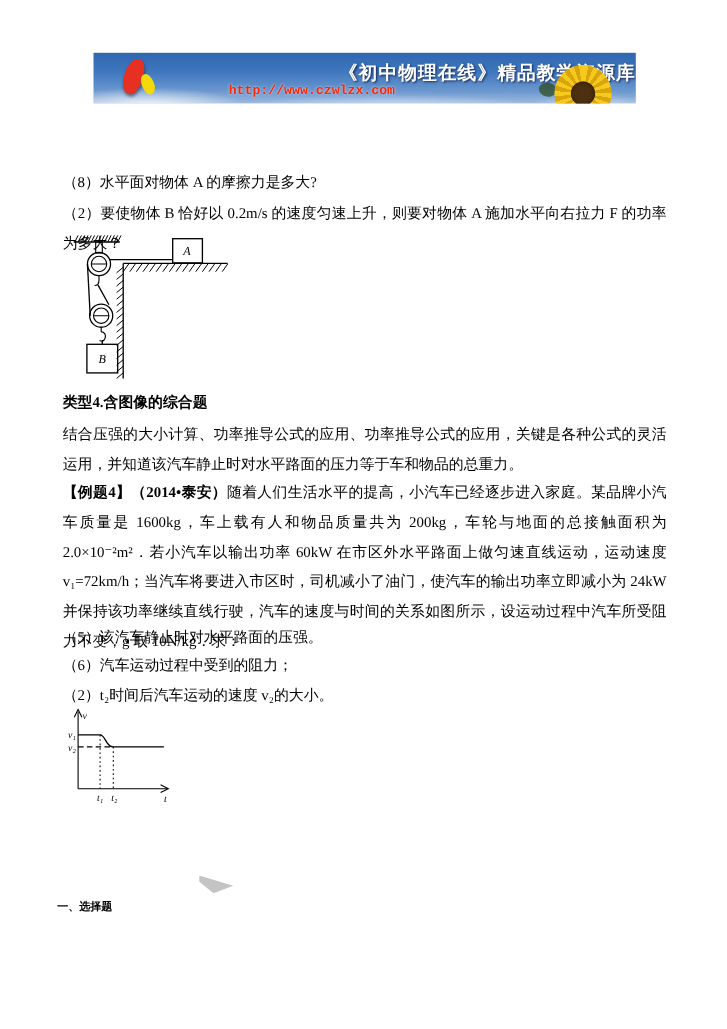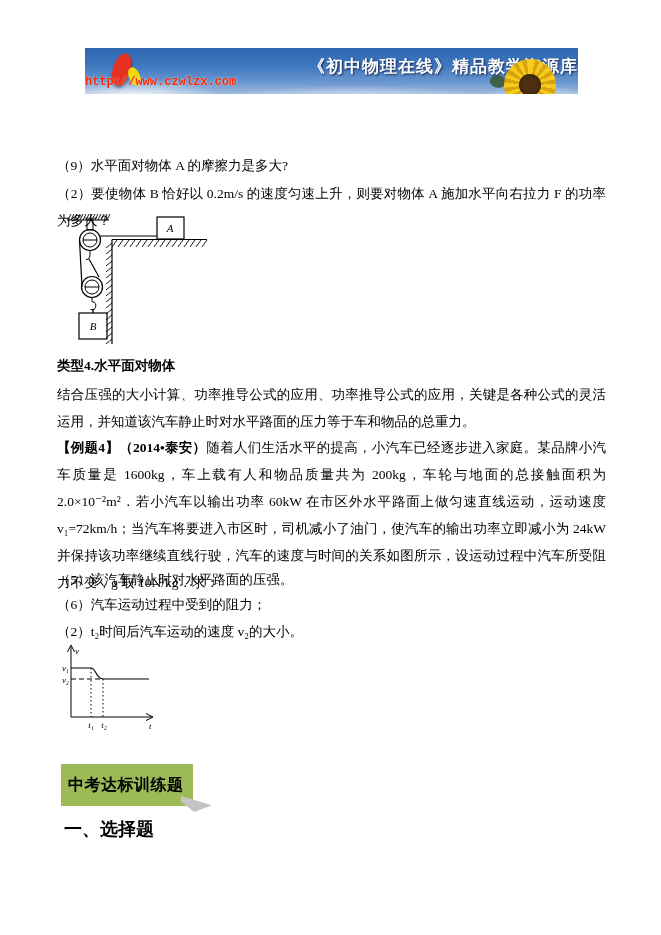--- a/index.html
+++ b/index.html
@@ -9,39 +9,39 @@
 
   
   .hdr{position:absolute;left:85px;top:48px;width:493px;height:46px;overflow:hidden;
     background:
       radial-gradient(ellipse 130px 26px at 10% 108%, rgba(255,255,255,.95), rgba(255,255,255,0) 70%),
       radial-gradient(ellipse 220px 24px at 55% 118%, rgba(255,255,255,.75), rgba(255,255,255,0) 70%),
       radial-gradient(ellipse 90px 20px at 92% 112%, rgba(255,255,255,.6), rgba(255,255,255,0) 70%),
       linear-gradient(180deg,#2e66b0 0%,#4179c0 40%,#6b97cf 75%,#9db9dd 100%)}
   .hdr-title{position:absolute;top:7px;left:0;right:0;text-align:right;color:#fff;font-weight:bold;
     font-size:17px;letter-spacing:1px;text-shadow:1px 1px 2px rgba(10,20,60,.85)}
-  .hdr-url{position:absolute;top:27px;left:0;right:96px;text-align:left;color:#ff2400;
+  .hdr-url{position:absolute;top:27px;left:0;right:96px;text-align:center;color:#ff2400;
     font-family:"Liberation Mono","DejaVu Sans Mono",monospace;font-weight:bold;font-size:12px;
     text-shadow:0 0 2px rgba(225,238,255,.95)}
   .flame{position:absolute;left:26px;top:5px;width:42px;height:40px}
   .f-red{position:absolute;left:2px;top:0;width:17px;height:33px;background:#e63022;
     border-radius:60% 40% 50% 50%/55% 45% 60% 40%;transform:rotate(14deg);box-shadow:1px 2px 3px rgba(0,0,0,.45)}
   .f-yellow{position:absolute;left:18px;top:14px;width:11px;height:19px;background:#f4d90a;
     border-radius:55% 45% 55% 45%/50% 55% 55% 45%;transform:rotate(-24deg)}
   .leaf{position:absolute;right:72px;top:27px;width:16px;height:13px;background:#2f4d20;opacity:.75;
     border-radius:60% 40% 60% 40%;transform:rotate(28deg)}
   .sunflower{position:absolute;right:22px;top:11px;width:52px;height:52px;border-radius:50%;
     background:repeating-conic-gradient(#f6c91d 0 11deg,#d9a50e 11deg 22deg)}
   .sunflower::after{content:"";position:absolute;left:15px;top:15px;width:22px;height:22px;
     border-radius:50%;background:#4d3010;box-shadow:inset 0 0 4px #2a1805}
 
   
   .para{position:absolute;left:57px;width:549px;font-size:13.5px;line-height:27px;text-align:justify}
   .b{font-weight:bold}
-  .sec{position:absolute;left:64px;font-size:18px;font-weight:bold}
+  .sec{position:absolute;left:52px;font-size:10px;font-weight:bold}
 
   
   .train{position:absolute;left:61px;top:764px;width:132px;height:42px;background:#9bbb59;
     font-size:16px;font-weight:bold;line-height:42px;padding-left:7px;letter-spacing:.5px}
   .swoosh{position:absolute;left:181px;top:796px;width:31px;height:16px;background:#c4c4c4;
     clip-path:polygon(0 0,100% 58%,42% 100%,0 34%)}
 
   
   svg{position:absolute}
   .pulley{left:57px;top:213px}
@@ -60,21 +60,21 @@
     <div class="flame">
       <span class="f-red"></span>
       <span class="f-yellow"></span>
     </div>
     <div class="hdr-title">《初中物理在线》精品教学资源库</div>
     <div class="hdr-url">http://www.czwlzx.com</div>
     <div class="leaf"></div>
     <div class="sunflower"></div>
   </div>
 
-  <p class="para" style="top:152px">（9）水平面对物体 A 的摩擦力是多大?</p>
+  <p class="para" style="top:152px">（8）水平面对物体 A 的摩擦力是多大?</p>
   <p class="para" style="top:180px">（2）要使物体 B 恰好以 0.2m/s 的速度匀速上升，则要对物体 A 施加水平向右拉力 F 的功率为多大？</p>
 
   <svg class="pulley" width="180" height="133" viewBox="0 0 180 133">
     <g stroke="#000" stroke-width="0.9">
         <line x1="11" y1="7" x2="14" y2="1"></line>
         <line x1="14" y1="7" x2="17" y2="1"></line>
         <line x1="17" y1="7" x2="20" y2="1"></line>
         <line x1="20" y1="7" x2="23" y2="1"></line>
         <line x1="23" y1="7" x2="26" y2="1"></line>
         <line x1="26" y1="7" x2="29" y2="1"></line>
@@ -139,21 +139,21 @@
     <line class="k" x1="32" y1="46" x2="42" y2="64"></line>
     <circle class="k" cx="35" cy="74" r="10.5"></circle>
     <circle class="k1" cx="35" cy="74" r="7"></circle>
     <line class="k1" x1="28" y1="74" x2="42" y2="74"></line>
     <path class="k1" d="M35,84.5 v4 q5,1 3.5,6 q-1.5,4 -5,2"></path>
     <line class="k" x1="36" y1="96" x2="36" y2="100"></line>
     <rect class="k" x="22" y="100" width="28" height="26" fill="#fff"></rect>
     <text class="blk" x="36" y="117" text-anchor="middle">B</text>
   </svg>
 
-  <p class="para b" style="top:352px">类型4.水平面对物体</p>
+  <p class="para b" style="top:352px">类型4.含图像的综合题</p>
   <p class="para" style="top:381px">结合压强的大小计算、功率推导公式的应用、功率推导公式的应用，关键是各种公式的灵活运用，并知道该汽车静止时对水平路面的压力等于车和物品的总重力。</p>
 
   <p class="para" style="top:434px"><b class="b">【例题4】（2014•泰安）</b><span>随着人们生活水平的提高，小汽车已经逐步进入家庭。某品牌小汽车质量是 1600kg，车上载有人和物品质量共为 200kg，车轮与地面的总接触面积为 2.0×10⁻²m²．若小汽车以输出功率 60kW 在市区外水平路面上做匀速直线运动，运动速度 v₁=72km/h；当汽车将要进入市区时，司机减小了油门，使汽车的输出功率立即减小为 24kW 并保持该功率继续直线行驶，汽车的速度与时间的关系如图所示，设运动过程中汽车所受阻力不变，g 取 10N/kg．求：</span></p>
   <p class="para" style="top:566px">（5）该汽车静止时对水平路面的压强。</p>
   <p class="para" style="top:591px">（6）汽车运动过程中受到的阻力；</p>
   <p class="para" style="top:618px">（2）t₂时间后汽车运动的速度 v₂的大小。</p>
 
   <svg class="graph" width="110" height="92" viewBox="0 0 110 92">
     <path class="k1" d="M21,75 L21,5"></path>
     <path class="k1" d="M17.5,10 L21,3 L24.5,10"></path>
@@ -164,18 +164,17 @@
     <path class="k1" stroke-dasharray="1.5,2.5" d="M41,26 V75"></path>
     <path class="k1" stroke-dasharray="1.5,2.5" d="M53,37 V75"></path>
     <text x="25" y="12">v</text>
     <text x="99" y="87">t</text>
     <text x="19" y="29" text-anchor="end">v₁</text>
     <text x="19" y="41" text-anchor="end">v₂</text>
     <text x="41" y="86" text-anchor="middle">t₁</text>
     <text x="54" y="86" text-anchor="middle">t₂</text>
   </svg>
 
-  <div class="train"><span>中考达标训练题</span></div>
   <div class="swoosh"></div>
 
   <p class="sec" style="top:817px">一、选择题</p>
 
 </div>
 
 </body></html>

